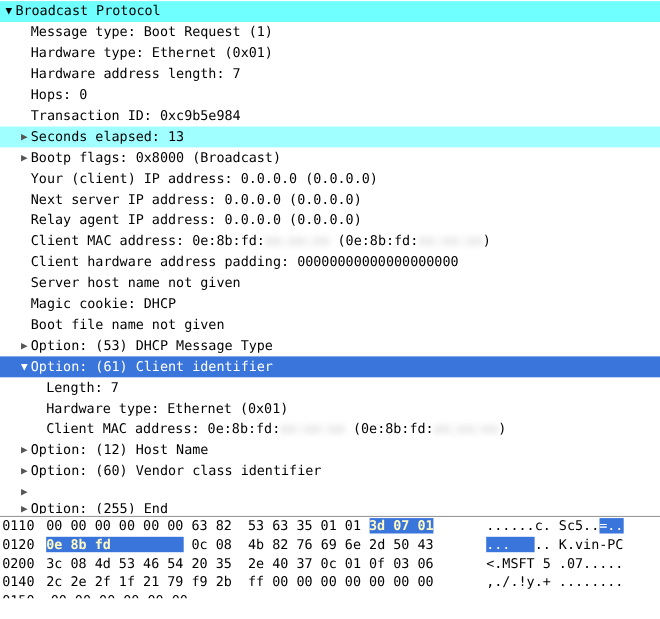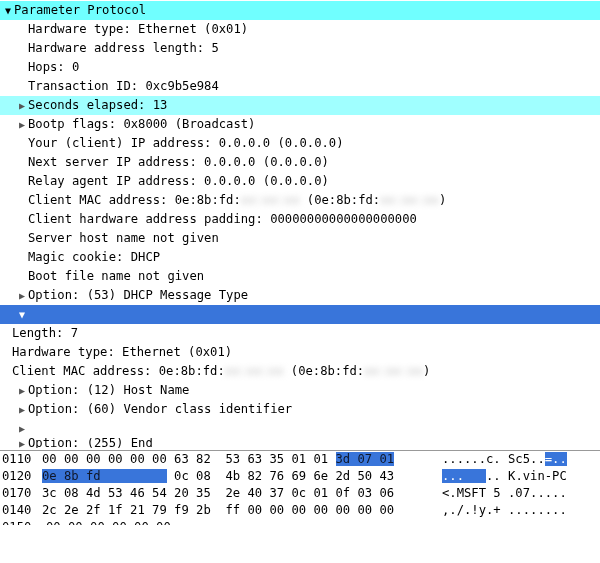--- a/index.html
+++ b/index.html
@@ -25,73 +25,74 @@
     width: 12px;
     text-align: center;
     font-size: 10px;
     vertical-align: middle;
   }
   .arrow.open { color: #000; }
   .arrow.closed { color: #555; }
   .arrow.none { visibility: hidden; }
   .lv0 { padding-left: 2px; }
   .lv1 { padding-left: 16px; }
-  .lv2 { }
+  .lv2 { padding-left: 30px; }
   .hl-cyan { background: #70ffff; }
   .hl-cyan-light { background: #a0ffff; }
   .hl-blue { background: #3975da; color: #fff; }
   .hl-blue .arrow { color: #fff; }
   .redact { filter: blur(3px); color:#bbb;}
   .hex-sep { border-top: 1px solid #999; margin-top:2px;}
   .hex { white-space: pre; line-height: 17px; font-size:12.2px; padding-left:2px;}
   .hexrow { display:flex; }
   .offset { width: 40px; }
   .bytes { width: 400px; }
   .ascii { flex:1; }
-  .sel-bytes { background:#3975da; color:#0f172a; }
+  .sel-bytes { background:#3975da; color:#fef9c3;font-weight:bold; }
   .sel-ascii { background:#3975da; color:#fff; }
 </style>
 </head>
 <body>
 
 <div class="tree">
 
   <div class="row lv0 hl-cyan">
-    <span class="arrow open">▼</span><span>Parameter Protocol</span>
+    <span class="arrow open">▼</span><span>Broadcast Protocol</span>
   </div>
 
   <div id="tree-body">
+      <div class="row lv1"><span class="arrow none">▶</span><span>Message type: Boot Request (1)</span></div>
       <div class="row lv1"><span class="arrow none">▶</span><span>Hardware type: Ethernet (0x01)</span></div>
-      <div class="row lv1"><span class="arrow none">▶</span><span>Hardware address length: 5</span></div>
+      <div class="row lv1"><span class="arrow none">▶</span><span>Hardware address length: 7</span></div>
       <div class="row lv1"><span class="arrow none">▶</span><span>Hops: 0</span></div>
       <div class="row lv1"><span class="arrow none">▶</span><span>Transaction ID: 0xc9b5e984</span></div>
       <div class="row lv1 hl-cyan-light"><span class="arrow closed">▶</span><span>Seconds elapsed: 13</span></div>
       <div class="row lv1"><span class="arrow closed">▶</span><span>Bootp flags: 0x8000 (Broadcast)</span></div>
       <div class="row lv1"><span class="arrow none">▶</span><span>Your (client) IP address: 0.0.0.0 (0.0.0.0)</span></div>
       <div class="row lv1"><span class="arrow none">▶</span><span>Next server IP address: 0.0.0.0 (0.0.0.0)</span></div>
       <div class="row lv1"><span class="arrow none">▶</span><span>Relay agent IP address: 0.0.0.0 (0.0.0.0)</span></div>
       <div class="row lv1"><span class="arrow none">▶</span><span>Client MAC address: 0e:8b:fd:</span><span class="redact">xx:xx:xx</span><span> (0e:8b:fd:</span><span class="redact">xx:xx:xx</span><span>)</span></div>
       <div class="row lv1"><span class="arrow none">▶</span><span>Client hardware address padding: 00000000000000000000</span></div>
       <div class="row lv1"><span class="arrow none">▶</span><span>Server host name not given</span></div>
       <div class="row lv1"><span class="arrow none">▶</span><span>Magic cookie: DHCP</span></div>
       <div class="row lv1"><span class="arrow none">▶</span><span>Boot file name not given</span></div>
       <div class="row lv1"><span class="arrow closed">▶</span><span>Option: (53) DHCP Message Type</span></div>
-      <div class="row lv1 hl-blue"><span class="arrow open">▼</span></div>
+      <div class="row lv1 hl-blue"><span class="arrow open">▼</span><span>Option: (61) Client identifier</span></div>
       <div class="row lv2"><span class="arrow none">▶</span><span>Length: 7</span></div>
       <div class="row lv2"><span class="arrow none">▶</span><span>Hardware type: Ethernet (0x01)</span></div>
       <div class="row lv2"><span class="arrow none">▶</span><span>Client MAC address: 0e:8b:fd:</span><span class="redact">xx:xx:xx</span><span> (0e:8b:fd:</span><span class="redact">xx:xx:xx</span><span>)</span></div>
       <div class="row lv1"><span class="arrow closed">▶</span><span>Option: (12) Host Name</span></div>
       <div class="row lv1"><span class="arrow closed">▶</span><span>Option: (60) Vendor class identifier</span></div>
       <div class="row lv1"><span class="arrow closed">▶</span></div>
       <div class="row lv1" style="height: 10px; overflow: hidden;"><span class="arrow closed">▶</span><span>Option: (255) End</span></div>
     </div>
 
 </div>
 
 <div class="hex-sep"></div>
 
 <div id="hex">
     <div class="hex hexrow"><span class="offset">0110</span><span class="bytes"><span>00 00 00 00 00 00 63 82  53 63 35 01 01 </span><span class="sel-bytes">3d 07 01</span><span></span></span><span class="ascii"><span>......c. Sc5..</span><span class="sel-ascii">=..</span><span></span></span></div>
     <div class="hex hexrow"><span class="offset">0120</span><span class="bytes"><span></span><span class="sel-bytes">0e 8b fd         </span><span> 0c 08  4b 82 76 69 6e 2d 50 43</span></span><span class="ascii"><span></span><span class="sel-ascii">...   </span><span>.. K.vin-PC</span></span></div>
-    <div class="hex hexrow"><span class="offset">0170</span><span class="bytes"><span>3c 08 4d 53 46 54 20 35  2e 40 37 0c 01 0f 03 06</span><span></span></span><span class="ascii"><span>&lt;.MSFT 5 .07.....</span><span></span></span></div>
+    <div class="hex hexrow"><span class="offset">0200</span><span class="bytes"><span>3c 08 4d 53 46 54 20 35  2e 40 37 0c 01 0f 03 06</span><span></span></span><span class="ascii"><span>&lt;.MSFT 5 .07.....</span><span></span></span></div>
     <div class="hex hexrow"><span class="offset">0140</span><span class="bytes"><span>2c 2e 2f 1f 21 79 f9 2b  ff 00 00 00 00 00 00 00</span><span></span></span><span class="ascii"><span>,./.!y.+ ........</span><span></span></span></div>
     <div class="hex" style="height: 6px; overflow: hidden;">0150  00 00 00 00 00 00</div>
   </div>
 
 </body></html>

